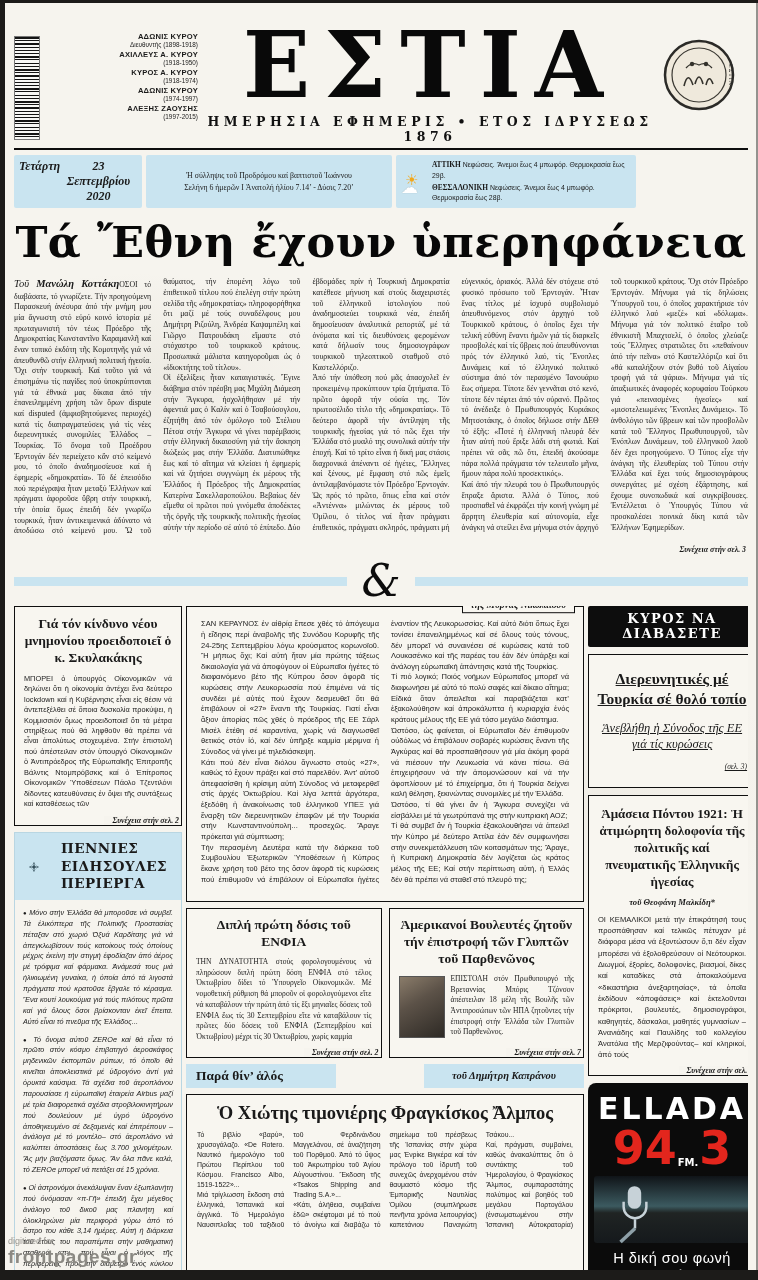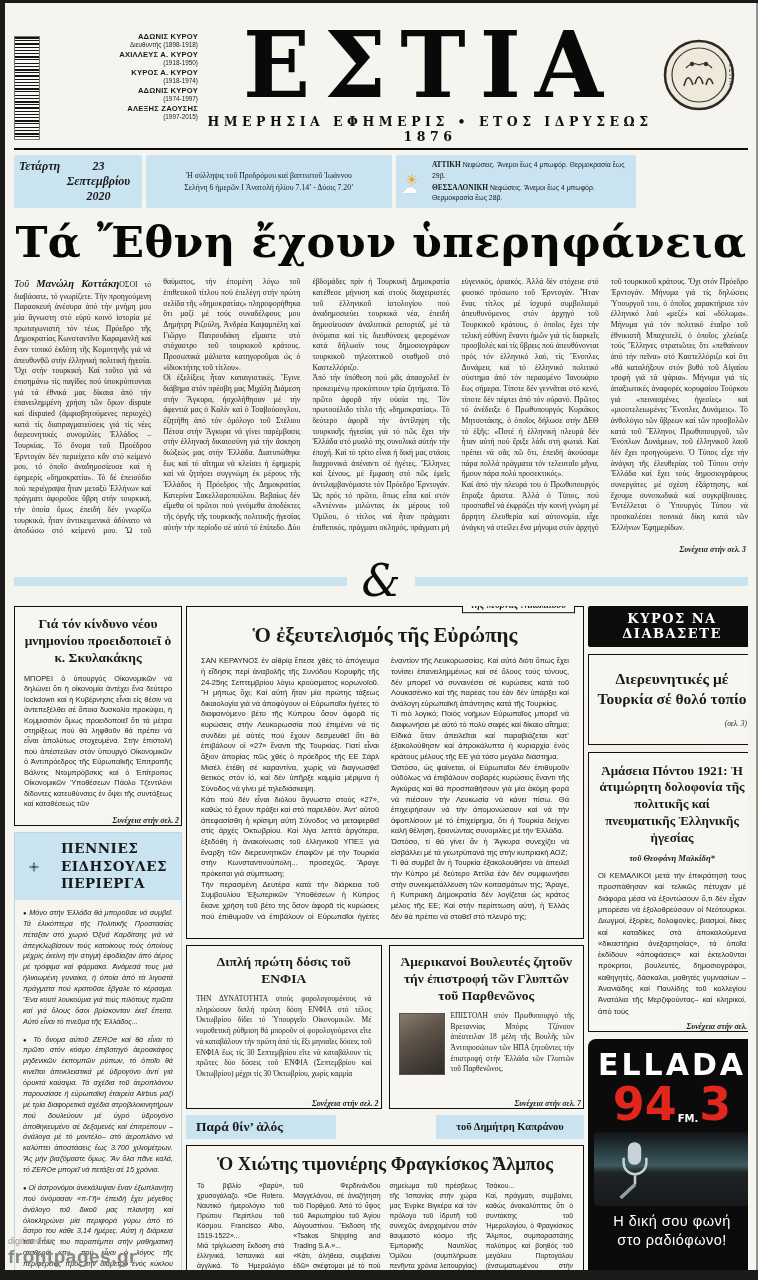--- a/index.html
+++ b/index.html
@@ -90,41 +90,41 @@
 
   
   .europe { position:relative; padding:12px 14px 10px; }
   .europe .byl { position:absolute; right:8px; top:-1px; transform:translateY(-55%); background:#f8f6f0;
                  border:1.2px solid #0f0f0f; padding:2px 8px; font-style:italic; font-weight:bold; font-size:9.5px; }
   .europe h2 { text-align:center; font-size:21px; font-weight:bold; margin:4px 0 8px; }
   .europe .body { column-count:2; column-gap:12px; height:272px; overflow:hidden;
                   font-family:"Liberation Sans", sans-serif; font-size:7.5px; line-height:1.42;
                   text-align:justify; white-space:pre-line; }
   .duo { display:flex; gap:7px; }
-  .duo .nbox { width:50%; position:relative; padding:8px 9px 28px; }
+  .duo .nbox { width:50%; position:relative; padding:8px 9px 14px; }
   .duo h3 { text-align:center; font-weight:bold; font-size:13.5px; line-height:1.25; margin-bottom:6px; }
   .duo .body { font-size:7.55px; line-height:1.42; text-align:justify; }
   .sculpture { float:left; width:46px; height:62px; margin:2px 6px 2px 0; border:1px solid #555;
                background:linear-gradient(150deg,#8a7c6a 0%,#5c5248 40%,#2e2a25 100%); }
   .band { display:flex; align-items:stretch; gap:6px; height:24px; }
   .band .b1 { background:#c9e4f0; width:150px; display:flex; align-items:center; padding:0 10px;
               font-weight:bold; font-size:13.5px; }
   .band .sp { flex:1; }
-  .band .b2 { background:#c9e4f0; width:148px; display:flex; align-items:center; justify-content:center;
-              font-weight:bold; font-size:10.5px; }
+  .band .b2 { background:#c9e4f0; width:160px; display:flex; align-items:center; justify-content:center;
+              font-style:italic; font-weight:bold; font-size:10.5px; }
   .kapranos { position:relative; flex:1; padding:8px 10px 14px; overflow:hidden; }
   .kapranos h2 { text-align:center; font-size:18.5px; font-weight:bold; margin-bottom:6px; }
   .kapranos .body { column-count:4; column-gap:9px; height:104px; overflow:hidden;
                     font-family:"Liberation Sans", sans-serif; font-size:6.9px; line-height:1.45;
                     text-align:justify; white-space:pre-line; }
 
   
   .worth-head { background:#0d0d0d; color:#fff; text-align:center; font-family:"DejaVu Serif", serif;
                 font-weight:bold; font-size:13px; letter-spacing:1.5px; padding:5px 2px 6px; border-radius:2px; }
-  .worth1 { padding:14px 8px 16px; text-align:center; }
+  .worth1 { padding:14px 8px 16px; text-align:center;text-decoration:underline; }
   .worth1 .t { font-weight:bold; font-size:15.5px; line-height:1.3; }
   .worth1 .s { font-style:italic; font-size:12.5px; line-height:1.35; margin-top:10px; }
   .worth1 .pg { font-size:7.5px; font-style:italic; text-align:right; margin-top:9px; }
   .amaseia { padding:10px 9px 14px; position:relative; }
   .amaseia .t { text-align:center; font-weight:bold; font-size:13px; line-height:1.3; }
   .amaseia .byl { text-align:center; font-style:italic; font-weight:bold; font-size:8.6px; margin:6px 0 7px; }
   .amaseia .body { font-family:"Liberation Sans", sans-serif; font-size:7.55px; line-height:1.5; text-align:justify; }
   .ad { background:#0b0b0b; border-radius:8px; flex:1; padding:8px 10px; color:#fff;
         display:flex; flex-direction:column; overflow:hidden; }
   .ad .station { font-family:"DejaVu Sans", sans-serif; font-weight:bold; font-size:30px; letter-spacing:3px;
@@ -270,21 +270,20 @@
             <div class="pitem">Μόνο στήν Ἑλλάδα θά μποροῦσε νά συμβεῖ. Τά ἑλικόπτερα τῆς Πολιτικῆς Προστασίας πέταξαν στό χωριό Ὀξυά Καρδίτσης γιά νά ἀπεγκλωβίσουν τούς κατοίκους τούς ὁποίους μέχρις ἐκείνη τήν στιγμή ἐφοδίαζαν ἀπό ἀέρος μέ τρόφιμα καί φάρμακα. Ἀνάμεσά τους μιά ἡλικιωμένη γυναίκα, ἡ ὁποία ἀπό τά λιγοστά πράγματα πού κρατοῦσε ἔβγαλε τό κέρασμα. Ἕνα κουτί λουκούμια γιά τούς πιλότους πρῶτα καί γιά ὅλους ὅσοι βρίσκονταν ἐκεῖ ἔπειτα. Αὐτό εἶναι τό πνεῦμα τῆς Ἑλλάδος...</div>
             <div class="pitem">Τό ὄνομα αὐτοῦ ZEROe καί θά εἶναι τό πρῶτο στόν κόσμο ἐπιβατηγό ἀεροσκάφος μηδενικῶν ἐκπομπῶν ρύπων, τό ὁποῖο θά κινεῖται ἀποκλειστικά μέ ὑδρογόνο ἀντί γιά ὀρυκτά καύσιμα. Τά σχέδια τοῦ ἀεροπλάνου παρουσίασε ἡ εὐρωπαϊκή ἑταιρεία Airbus μαζί μέ τρία διαφορετικά σχέδια στροβιλοκινητήρων πού δουλεύουν μέ ὑγρό ὑδρογόνο ἀποθηκευμένο σέ δεξαμενές καί ἐπιτρέπουν –ἀνάλογα μέ τό μοντέλο– στό ἀεροπλάνο νά καλύπτει ἀποστάσεις ἕως 3.700 χιλιομέτρων. Ἄς μήν βιαζόμαστε ὅμως. Ἄν ὅλα πᾶνε καλά, τό ZEROe μπορεῖ νά πετάξει σέ 15 χρόνια.</div>
             <div class="pitem">Οἱ ἀστρονόμοι ἀνεκάλυψαν ἕναν ἐξωπλανήτη πού ὀνόμασαν «π-Γῆ» ἐπειδή ἔχει μέγεθος ἀνάλογο τοῦ δικοῦ μας πλανήτη καί ὁλοκληρώνει μία περιφορά γύρω ἀπό τό ἄστρο του κάθε 3,14 ἡμέρες. Αὐτή ἡ διάρκεια τοῦ ἔτους του παραπέμπει στήν μαθηματική σταθερά «π», πού εἶναι ὁ λόγος τῆς περιφέρειας πρός τήν διάμετρο ἑνός κύκλου καί, μέ ἀκρίβεια ὀκτώ δεκαδικῶν ψηφίων, ἰσοῦται μέ 3,14159265. Ὁ ἐξωπλανήτης –πιθανότατα βραχώδης– ἔχει ἀκτῖνα σχεδόν ἴδια μέ τῆς Γῆς καί κινεῖται μέ μεγάλη ταχύτητα 81 χιλιομέτρων ἀνά δευτερόλεπτο, γύρω ἀπό ἕνα ψυχρό ἄστρο-νᾶνο μέ μικρή μάζα, πού ἔχει μέγεθος περίπου τό ἕνα πέμπτο τοῦ Ἡλίου. Ὁ πλανήτης μᾶλλον δέν εἶναι φιλόξενος γιά ζωή.</div>
           </div>
         </div>
       </div>
 
       <div class="col-center">
         <div class="nbox europe">
           <div class="byl">τῆς Μύρνας Νικολαΐδου</div>
-          <h2>Ὁ ἐξευτελισμός τῆς Εὐρώπης</h2>
           <div class="body">ΣΑΝ ΚΕΡΑΥΝΟΣ ἐν αἰθρίᾳ ἔπεσε χθές τό ἀπόγευμα ἡ εἴδησις περί ἀναβολῆς τῆς Συνόδου Κορυφῆς τῆς 24-25ης Σεπτεμβρίου λόγω κρούσματος κορωνοϊοῦ. Ἤ μήπως ὄχι; Καί αὐτή ἦταν μία πρώτης τάξεως δικαιολογία γιά νά ἀποφύγουν οἱ Εὐρωπαῖοι ἡγέτες τό διαφαινόμενο βέτο τῆς Κύπρου ὅσον ἀφορᾶ τίς κυρώσεις στήν Λευκορωσσία πού ἐπιμένει νά τίς συνδέει μέ αὐτές πού ἔχουν δεσμευθεῖ ὅτι θά ἐπιβάλουν οἱ «27» ἔναντι τῆς Τουρκίας. Γιατί εἶναι ἄξιον ἀπορίας πῶς χθές ὁ πρόεδρος τῆς ΕΕ Σάρλ Μισέλ ἐτέθη σέ καραντίνα, χωρίς νά διαγνωσθεῖ θετικός στόν ἰό, καί δέν ὑπῆρξε καμμία μέριμνα ἡ Σύνοδος νά γίνει μέ τηλεδιάσκεψη.
 Κάτι πού δέν εἶναι διόλου ἄγνωστο στούς «27», καθώς τό ἔχουν πράξει καί στό παρελθόν. Ἀντ’ αὐτοῦ ἀπεφασίσθη ἡ κρίσιμη αὐτή Σύνοδος νά μεταφερθεῖ στίς ἀρχές Ὀκτωβρίου. Καί λίγα λεπτά ἀργότερα, ἐξεδόθη ἡ ἀνακοίνωσις τοῦ ἑλληνικοῦ ΥΠΕΞ γιά ἔναρξη τῶν διερευνητικῶν ἐπαφῶν μέ τήν Τουρκία στήν Κωνσταντινούπολη... προσεχῶς. Ἄραγε πρόκειται γιά σύμπτωση;
 Τήν περασμένη Δευτέρα κατά τήν διάρκεια τοῦ Συμβουλίου Ἐξωτερικῶν Ὑποθέσεων ἡ Κύπρος ἔκανε χρήση τοῦ βέτο της ὅσον ἀφορᾶ τίς κυρώσεις πού ἐπιθυμοῦν νά ἐπιβάλουν οἱ Εὐρωπαῖοι ἡγέτες ἐναντίον τῆς Λευκορωσσίας. Καί αὐτό διότι ὅπως ἔχει τονίσει ἐπανειλημμένως καί σέ ὅλους τούς τόνους, δέν μπορεῖ νά συναινέσει σέ κυρώσεις κατά τοῦ Λουκασένκο καί τῆς παρέας του ἐάν δέν ὑπάρξει καί ἀνάλογη εὐρωπαϊκή ἀπάντησις κατά τῆς Τουρκίας.
 Τί πιό λογικό; Ποιός νοήμων Εὐρωπαῖος μπορεῖ νά διαφωνήσει μέ αὐτό τό πολύ σαφές καί δίκαιο αἴτημα; Εἰδικά ὅταν ἀπειλεῖται καί παραβιάζεται κατ’ ἐξακολούθησιν καί ἀπροκάλυπτα ἡ κυριαρχία ἑνός κράτους μέλους τῆς ΕΕ γιά τόσο μεγάλο διάστημα.
 Ὡστόσο, ὡς φαίνεται, οἱ Εὐρωπαῖοι δέν ἐπιθυμοῦν οὐδόλως νά ἐπιβάλουν σοβαρές κυρώσεις ἔναντι τῆς Ἀγκύρας καί θά προσπαθήσουν γιά μία ἀκόμη φορά νά πιέσουν τήν Λευκωσία νά κάνει πίσω. Θά ἐπιχειρήσουν νά τήν ἀπομονώσουν καί νά τήν ἀφοπλίσουν μέ τό ἐπιχείρημα, ὅτι ἡ Τουρκία δείχνει καλή θέληση, ξεκινώντας συνομιλίες μέ τήν Ἑλλάδα.
 Ὡστόσο, τί θά γίνει ἄν ἡ Ἄγκυρα συνεχίζει νά εἰσβάλλει μέ τά γεωτρύπανά της στήν κυπριακή ΑΟΖ;
 Τί θά συμβεῖ ἄν ἡ Τουρκία ἐξακολουθήσει νά ἀπειλεῖ τήν Κύπρο μέ δεύτερο Ἀττίλα ἐάν δέν συμφωνήσει στήν συνεκμετάλλευση τῶν κοιτασμάτων της; Ἄραγε, ἡ Κυπριακή Δημοκρατία δέν λογίζεται ὡς κράτος μέλος τῆς ΕΕ; Καί στήν περίπτωση αὐτή, ἡ Ἑλλάς δέν θά πρέπει νά σταθεῖ στό πλευρό της;</div>
         </div>
 
         <div class="duo">
@@ -318,20 +317,21 @@
 «Ὁ Μαγγελάνος, ἐκτιμώντας, ὅπως καί ὁ Χριστόφορος Κολόμβος, τήν ναυτοσύνη τῶν Ἑλλήνων, ἐπεδίωξε νά συμπεριλάβει στό πλήρωμα τῶν</div>
 
         </div>
       </div>
 
       <div class="col-right">
         <div class="worth-head">ΚΥΡΟΣ ΝΑ ΔΙΑΒΑΣΕΤΕ</div>
 
         <div class="nbox worth1">
           <div class="t">Διερευνητικές μέ Τουρκία σέ θολό τοπίο</div>
+          <div class="s">Ἀνεβλήθη ἡ Σύνοδος τῆς ΕΕ γιά τίς κυρώσεις</div>
           <div class="pg">(σελ. 3)</div>
         </div>
 
         <div class="nbox amaseia">
           <div class="t">Ἀμάσεια Πόντου 1921: Ἡ ἀτιμώρητη δολοφονία τῆς πολιτικῆς καί πνευματικῆς Ἑλληνικῆς ἡγεσίας</div>
           <div class="byl">τοῦ Θεοφάνη Μαλκίδη*</div>
           <div class="body">ΟΙ ΚΕΜΑΛΙΚΟΙ μετά τήν ἐπικράτησή τους προσπάθησαν καί τελικῶς πέτυχαν μέ διάφορα μέσα νά ἐξοντώσουν ὅ,τι δέν εἶχαν μπορέσει νά ἐξολοθρεύσουν οἱ Νεότουρκοι. Διωγμοί, ἐξορίες, δολοφονίες, βιασμοί, δίκες καί καταδίκες στά ἀποκαλούμενα «δικαστήρια ἀνεξαρτησίας», τά ὁποῖα ἐκδίδουν «ἀποφάσεις» καί ἐκτελοῦνται πρόκριτοι, βουλευτές, δημοσιογράφοι, καθηγητές, δάσκαλοι, μαθητές γυμνασίων –Ἀνανιάδης καί Παυλίδης τοῦ κολλεγίου Ἀνατόλια τῆς Μερζιφούντας– καί κληρικοί, ἀπό τούς</div>
           <div class="cont">Συνέχεια στήν σελ. 3</div>
         </div>
 

